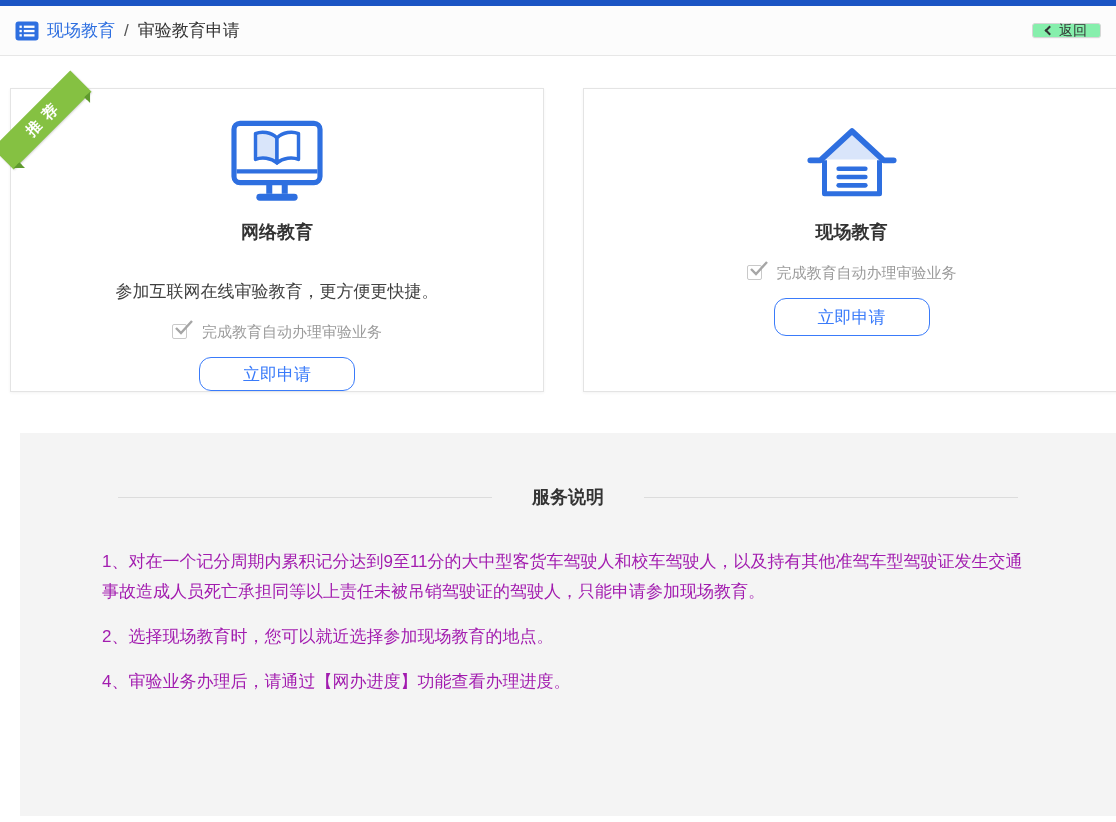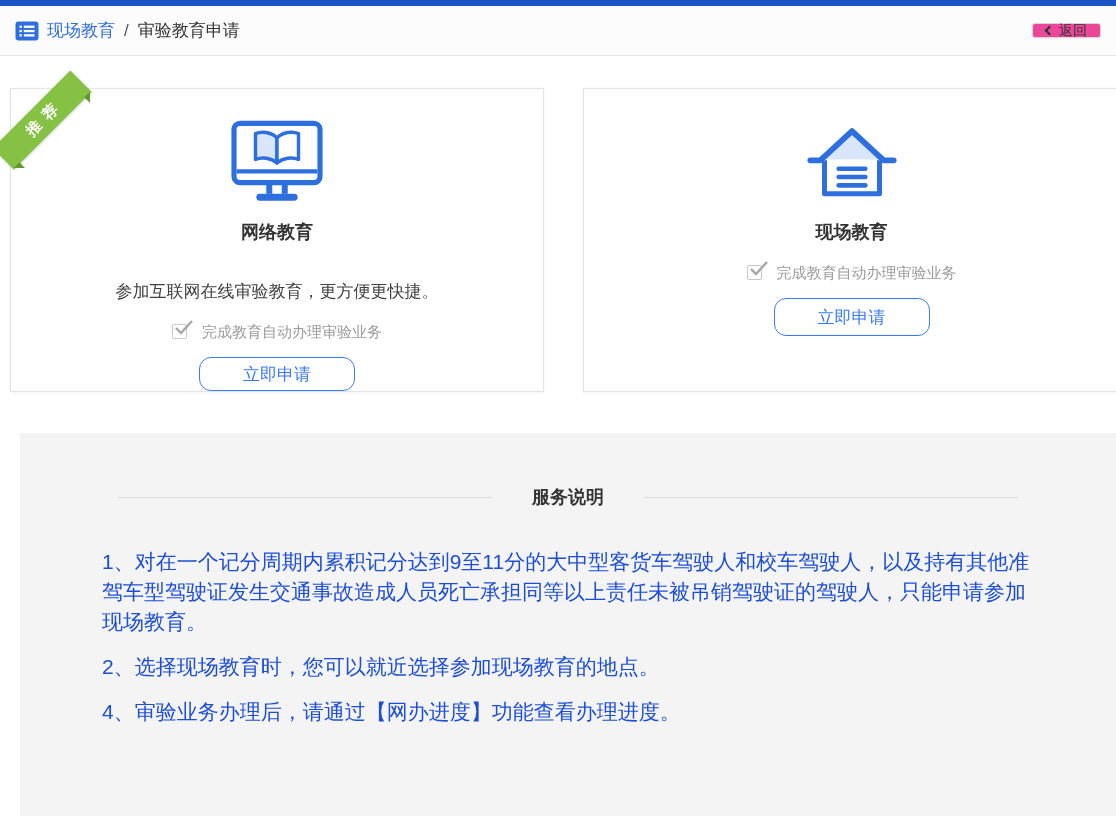--- a/index.html
+++ b/index.html
@@ -21,21 +21,21 @@
     display: flex; align-items: center; justify-content: space-between;
     padding: 0 15px;
   }
   .breadcrumb { display: flex; align-items: center; gap: 8px; font-size: 17px; }
   .bc-icon { display: inline-flex; }
   .bc-root { color: #2e6fe0; text-decoration: none; cursor: pointer; }
   .bc-sep { color: #555; margin: 0 1px; }
   .bc-current { color: #333; }
   .back-btn {
     display: inline-flex; align-items: center; height: 15px; padding: 0 13px;
-    background: #ec4899; border: 1px solid #d6d6d6; border-radius: 3px;
+    background: #86efac; border: 1px solid #d6d6d6; border-radius: 3px;
     font-size: 14px; color: #333; cursor: pointer;
     font-family: inherit; box-shadow: 0 1px 1px rgba(0,0,0,0.03);
   }
   .chev {
     display: inline-block; width: 7px; height: 7px;
     border-left: 2px solid #333; border-bottom: 2px solid #333;
     transform: rotate(45deg); margin-right: 6px;
   }
 
   
@@ -83,21 +83,21 @@
   
   .notes {
     position: absolute; left: 20px; top: 433px; width: 1096px; height: 383px;
     background: #f4f4f4; padding-top: 52px;
   }
   .notes-title-row { display: flex; align-items: center; width: 900px; margin: 0 auto; }
   .notes-title-row .line { flex: 1; height: 1px; background: #dcdcdc; }
   .notes-title { font-size: 18px; font-weight: 700; color: #333; margin: 0 40px; }
   .notes-list { width: 932px; margin: 38px auto 0; }
   .notes-list p {
-    font-size: 21px; color: #1d4ed8; line-height: 30px; margin-bottom: 15px;
+    font-size: 17px; color: #a21caf; line-height: 30px; margin-bottom: 15px;
   }
 </style>
 </head>
 <body>
 
 <div class="topbar"></div>
 
 <header class="header">
   <div class="breadcrumb">
     <span class="bc-icon">

